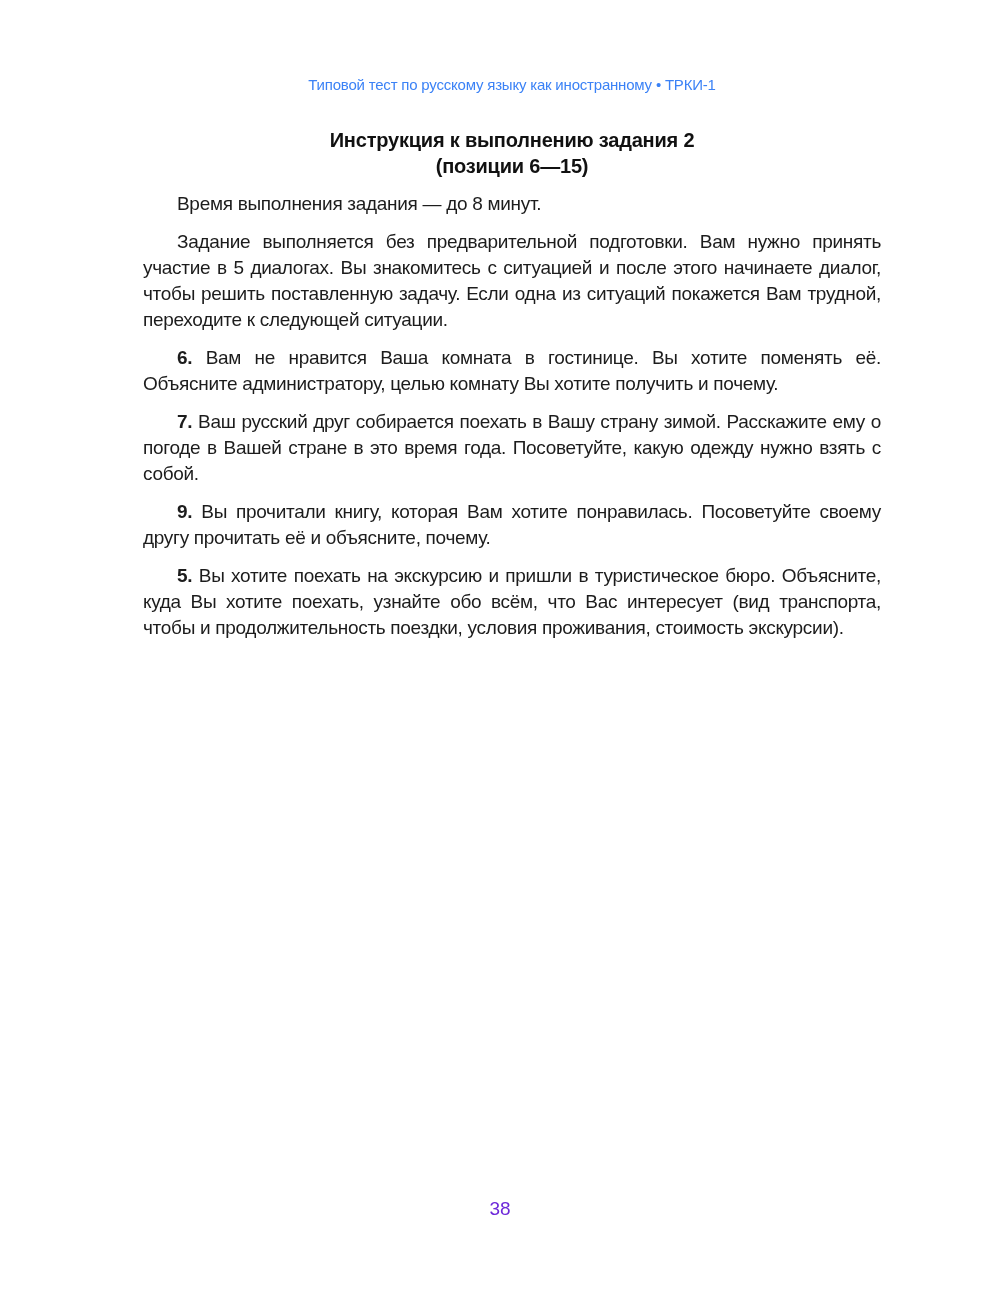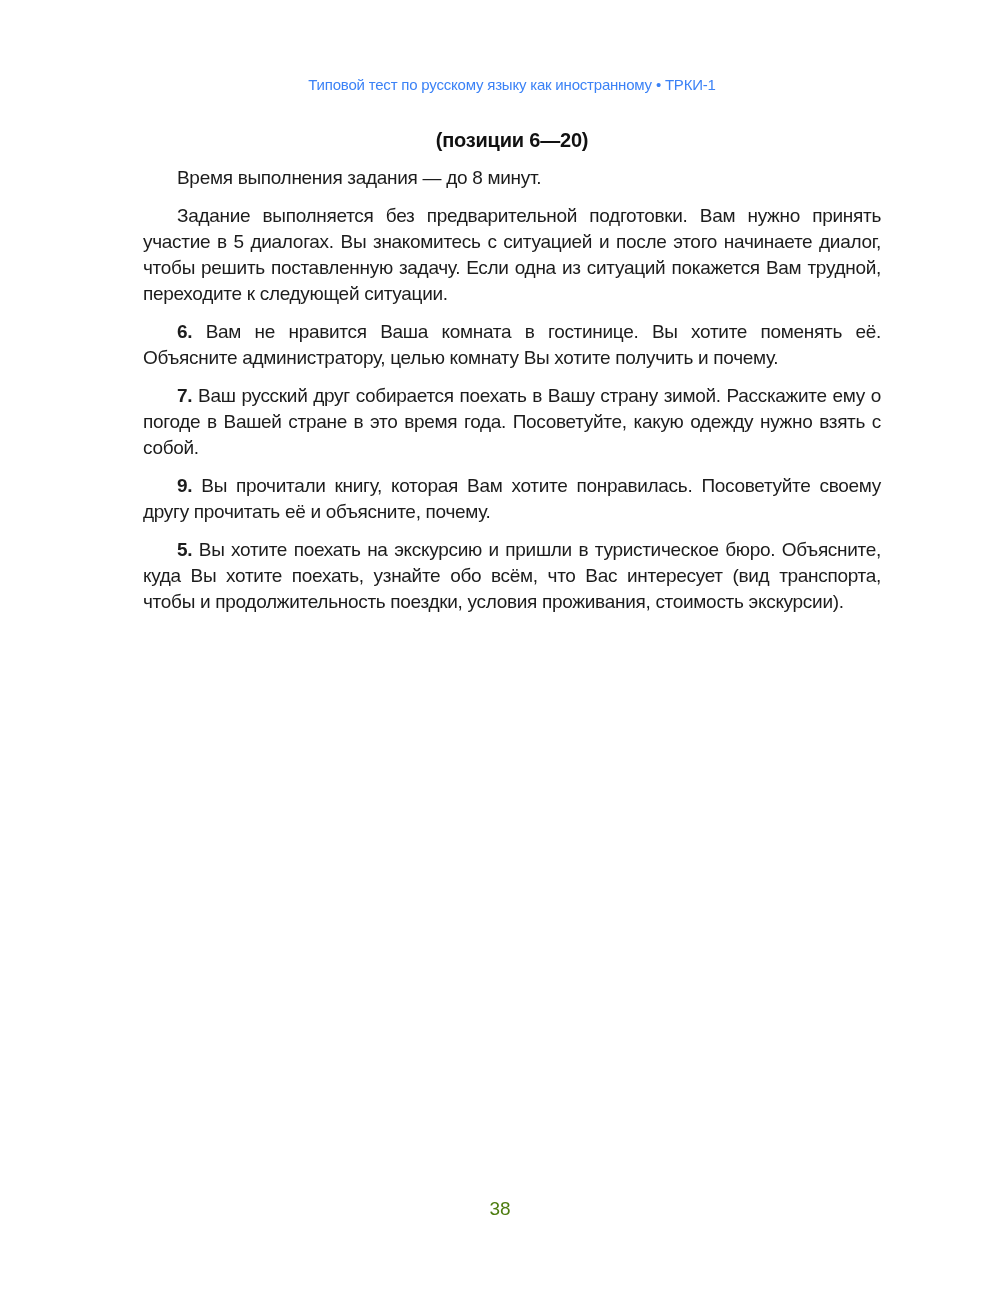--- a/index.html
+++ b/index.html
@@ -61,33 +61,34 @@
   .item .num {
     font-weight: bold;
   }
   .page-number {
     position: absolute;
     left: 0;
     width: 1000px;
     top: 1198px;
     text-align: center;
     font-size: 19px;
-    color: #4d7c0f;
+    color: #6d28d9;
   }
 </style>
 </head>
 <body>
 
 <div class="page">
   <div class="content">
 
     <div class="running-header">Типовой тест по русскому языку как иностранному • ТРКИ-1</div>
 
     <div class="title">
-      <div>(позиции 6—20)</div>
+      <div>Инструкция к выполнению задания 2</div>
+      <div>(позиции 6—15)</div>
     </div>
 
     <div class="body-text">
 
       <p class="intro">Время выполнения задания — до 8 минут.</p>
 
       <p>Задание выполняется без предварительной подготовки. Вам нужно принять участие в 5 диалогах. Вы знакомитесь с ситуацией и после этого начинаете диалог, чтобы решить поставленную задачу. Если одна из ситуаций покажется Вам трудной, переходите к следующей ситуации.</p>
 
 
       <p class="item"><span class="num">6.</span> <span>Вам не нравится Ваша комната в гостинице. Вы хотите поменять её. Объясните администратору, целью комнату Вы хотите получить и почему.</span></p>

